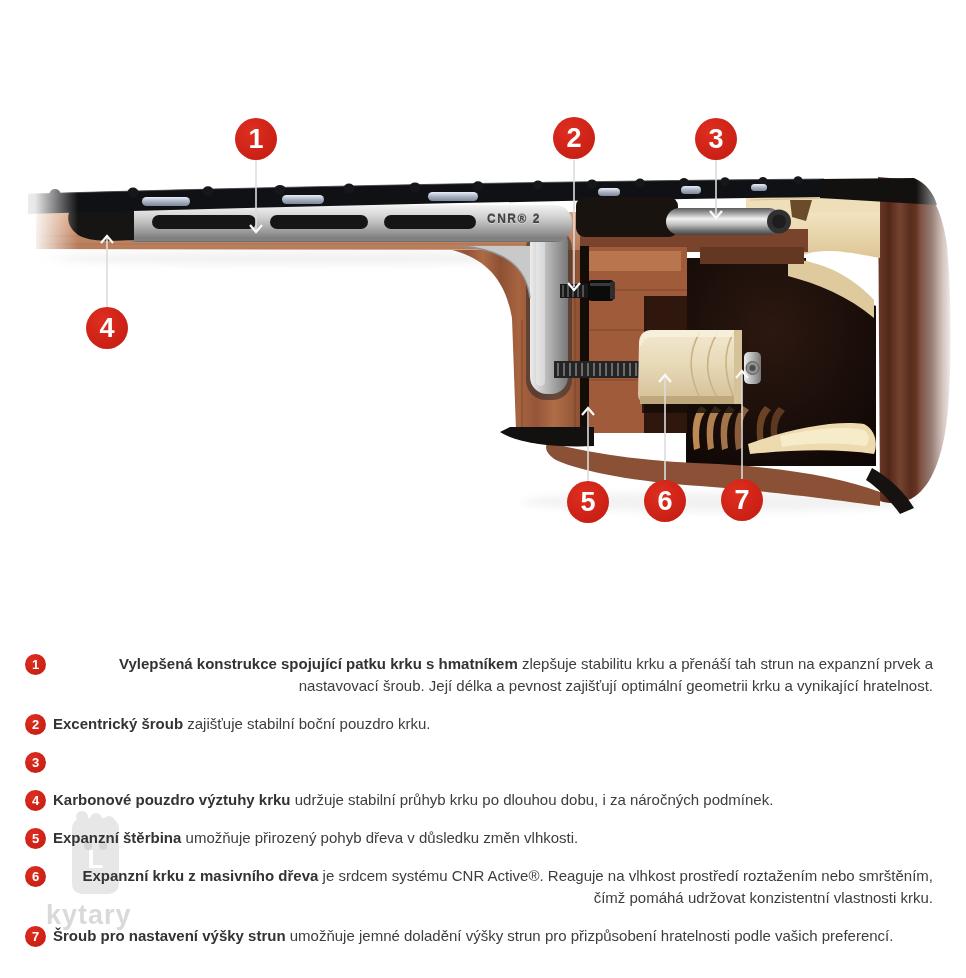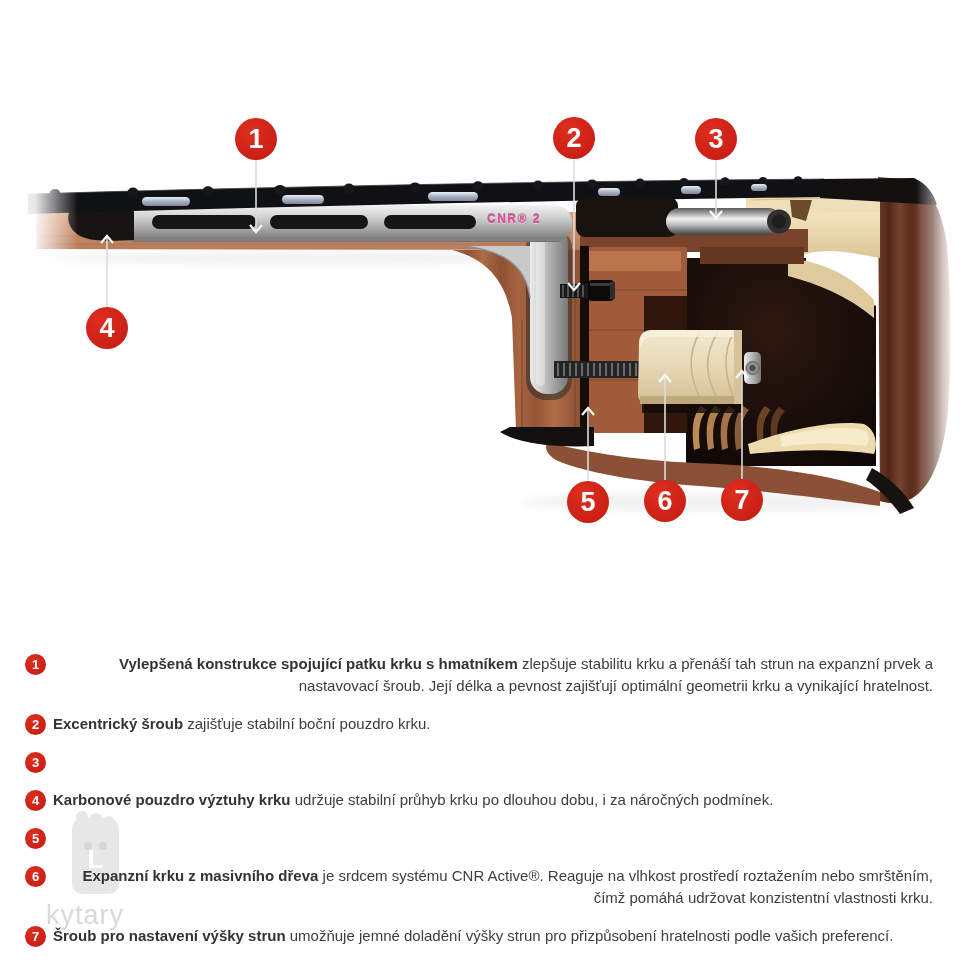--- a/index.html
+++ b/index.html
@@ -5,34 +5,34 @@
   html,body{margin:0;padding:0;background:#fff;}
   .stage{position:relative;width:966px;height:978px;background:#fff;overflow:hidden;
          font-family:"Liberation Sans",sans-serif;}
   .diagram{position:absolute;left:0;top:0;width:966px;height:600px;}
   .diagram svg{position:absolute;left:0;top:0;}
   .marker{position:absolute;width:42px;height:42px;border-radius:50%;
           background:radial-gradient(circle at 38% 32%, #de2e20, #c91f14 75%);
           color:#fff;font-weight:bold;font-size:27px;line-height:42px;text-align:center;
           z-index:5;}
   .engraving{position:absolute;left:487px;top:212px;font-size:12px;font-weight:bold;
-             color:#ec4899;letter-spacing:1.5px;z-index:4;
+             color:#404040;letter-spacing:1.5px;z-index:4;
              text-shadow:0 1px 0 rgba(255,255,255,.35), 0 -1px 0 rgba(0,0,0,.35);text-align:center;}
   
   .watermark{position:absolute;left:46px;top:818px;z-index:0;opacity:.85;}
   .wm-logo{position:absolute;left:26px;top:0;width:47px;height:76px;background:#e3e3e3;
            border-radius:10px;}
   .wm-logo:before{content:"";position:absolute;left:4px;top:-7px;width:12px;height:12px;
            border-radius:50%;background:#e3e3e3;box-shadow:14px 2px 0 #e3e3e3,27px 5px 0 #e3e3e3;}
   .wm-dots{position:absolute;left:12px;top:24px;width:8px;height:8px;border-radius:50%;
            background:#cfcfcf;box-shadow:15px 0 0 #cfcfcf;}
   .wm-letter{position:absolute;left:0;top:26px;width:47px;text-align:center;
            color:#fff;font-size:26px;font-weight:bold;}
   .wm-text{position:absolute;left:0;top:82px;font-size:27px;letter-spacing:1px;
-           color:#d3d3d3;}
+           color:#d3d3d3;font-weight:bold;}
   
   .legend{position:absolute;left:25px;top:653px;width:910px;z-index:1;}
   .item{display:flex;gap:7px;margin-bottom:16px;}
   .badge{flex:none;width:21px;height:21px;border-radius:50%;margin-top:1px;
          background:radial-gradient(circle at 38% 32%, #de2e20, #c91f14 75%);
          color:#fff;font-size:13px;font-weight:bold;line-height:21px;text-align:center;}
   .itxt{font-size:15px;line-height:22px;color:#3d3d3d;max-width:880px;text-align:right;}
   .itxt b{color:#333;}
 </style>
 </head>
@@ -295,20 +295,21 @@
     </div>
     <div class="item">
       <div class="badge">3</div>
     </div>
     <div class="item">
       <div class="badge">4</div>
       <div class="itxt"><b>Karbonové pouzdro výztuhy krku</b> <span>udržuje stabilní průhyb krku po dlouhou dobu, i za náročných podmínek.</span></div>
     </div>
     <div class="item">
       <div class="badge">5</div>
+      <div class="itxt"><b>Expanzní štěrbina</b> <span>umožňuje přirozený pohyb dřeva v důsledku změn vlhkosti.</span></div>
     </div>
     <div class="item">
       <div class="badge">6</div>
       <div class="itxt"><b>Expanzní krku z masivního dřeva</b> <span>je srdcem systému CNR Active®. Reaguje na vlhkost prostředí roztažením nebo smrštěním, čímž pomáhá udržovat konzistentní vlastnosti krku.</span></div>
     </div>
     <div class="item">
       <div class="badge">7</div>
       <div class="itxt"><b>Šroub pro nastavení výšky strun</b> <span>umožňuje jemné doladění výšky strun pro přizpůsobení hratelnosti podle vašich preferencí.</span></div>
     </div>
   </div>

